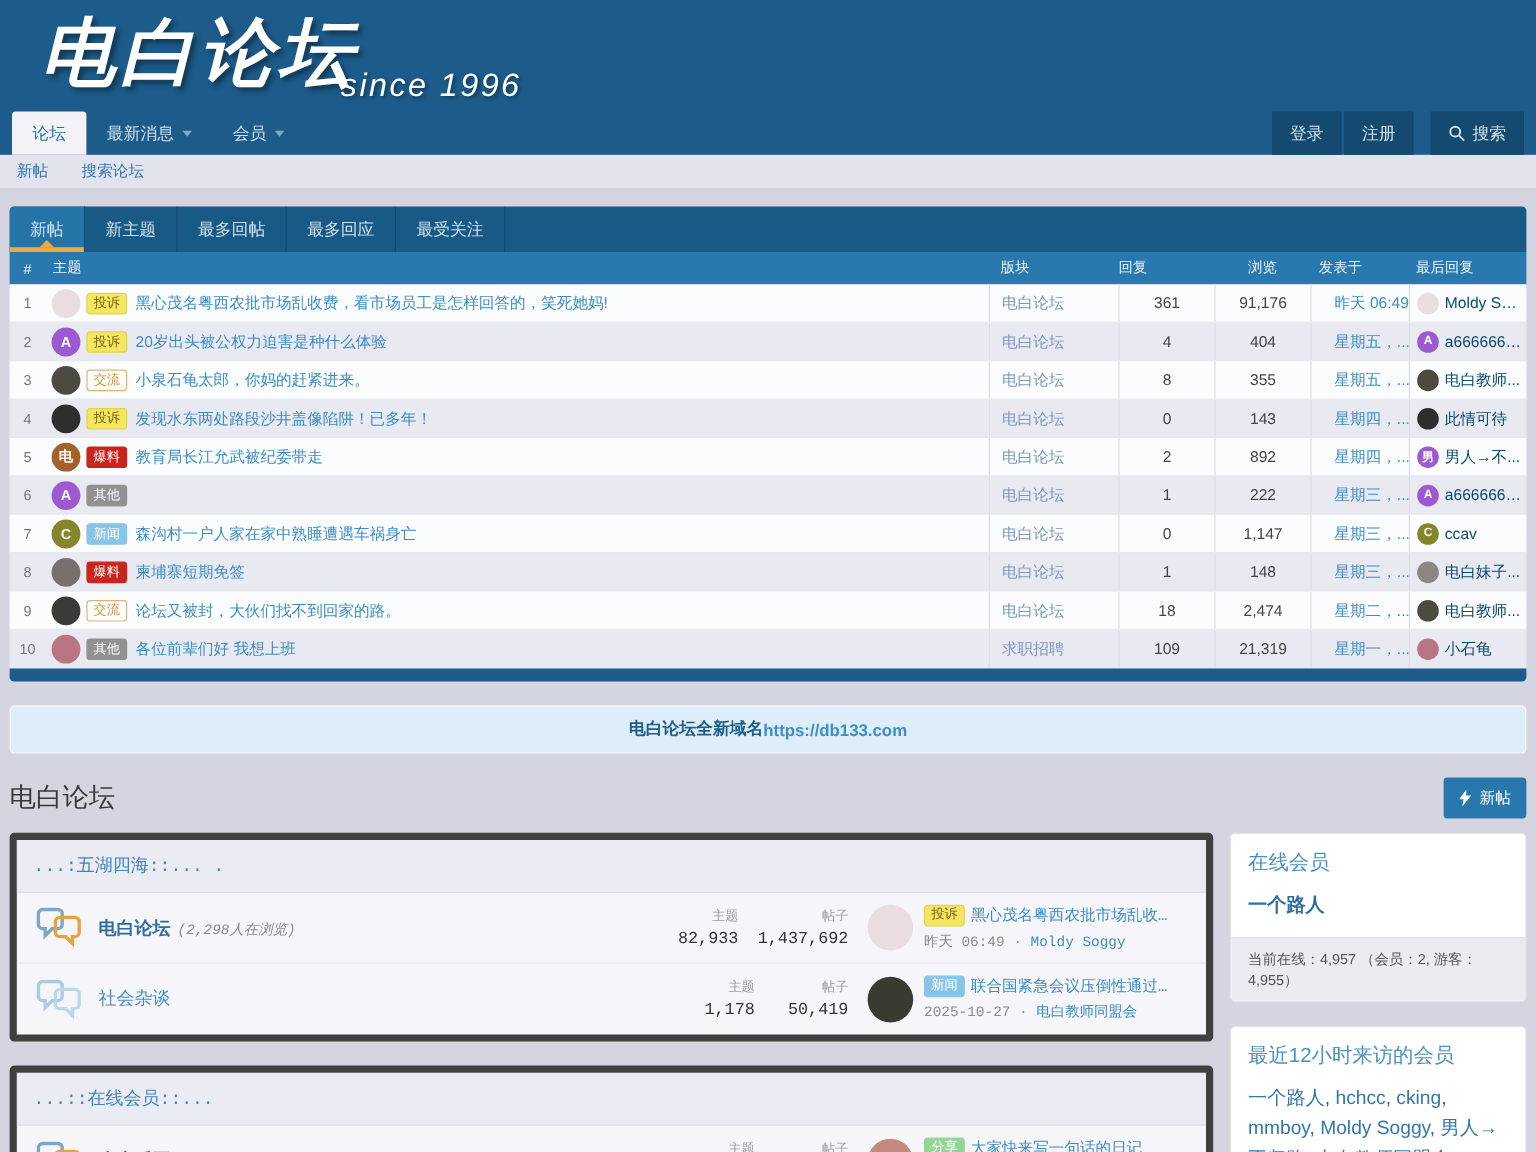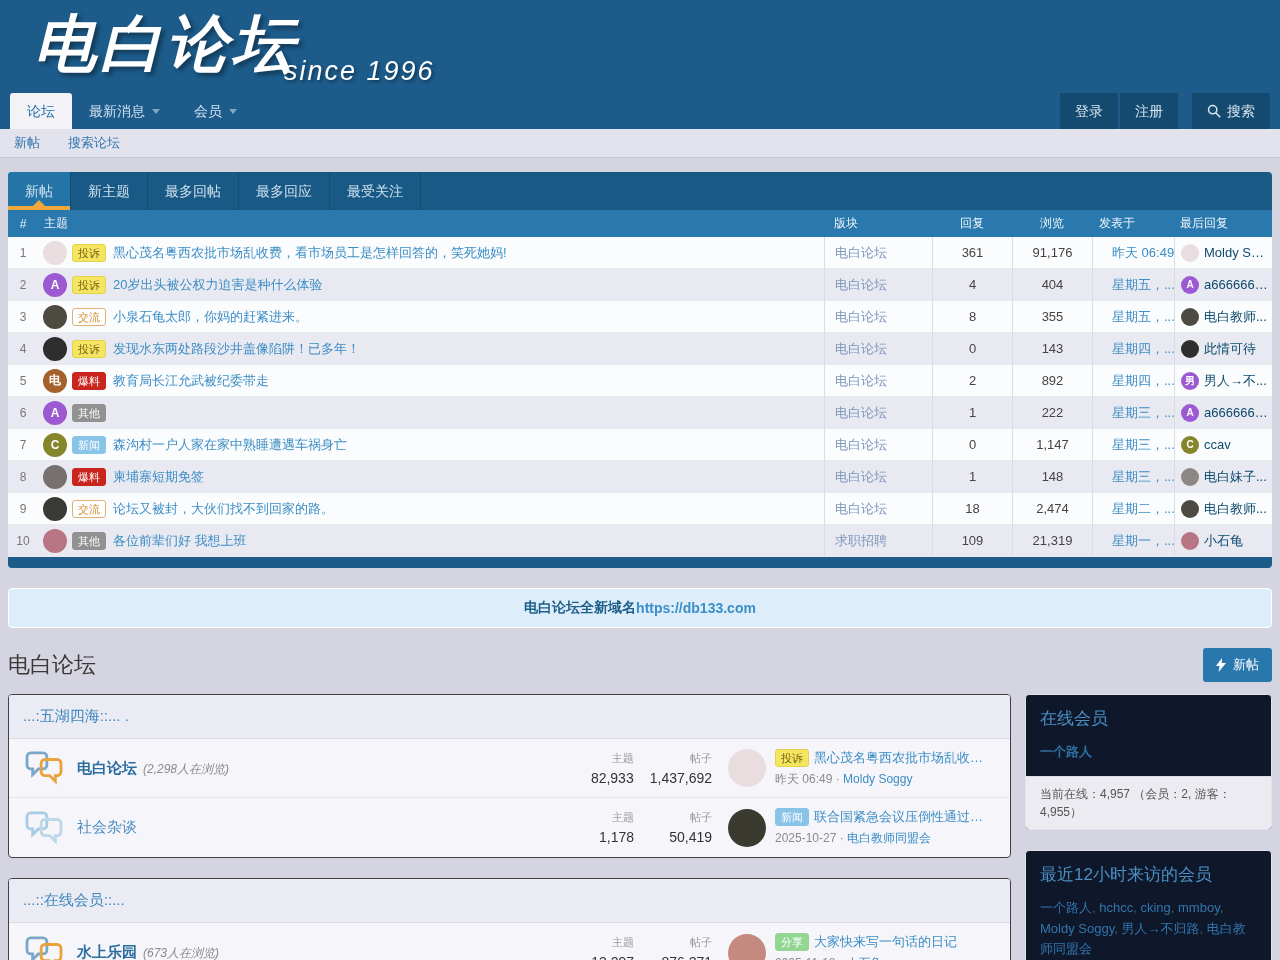--- a/index.html
+++ b/index.html
@@ -39,21 +39,21 @@
   .wtab.active::after { content:""; position:absolute; left:0; right:0; bottom:0; height:4px; background:#f3a83b; }
   .wtab.active::before { content:""; position:absolute; left:50%; margin-left:-6px; bottom:4px;
                          border-left:6px solid transparent; border-right:6px solid transparent;
                          border-bottom:6px solid #f3a83b; width:0; height:0; }
   .thead { display:flex; background:#2a79ae; color:#eef4fa; font-size:12px; height:27px; align-items:center; }
   .h-topic { flex:1; padding-left:6px; }
   .c-num { width:30px; text-align:center; flex:none; }
   .c-ava { width:34px; flex:none; display:flex; justify-content:center; }
   .c-main { flex:1; min-width:0; display:flex; align-items:center; gap:7px; padding-right:8px; }
   .c-forum { width:108px; flex:none; padding-left:10px; }
-  .c-rep { width:80px; flex:none; text-align:center; justify-content:center; }
+  .c-rep { width:80px; flex:none; text-align:left; justify-content:center; }
   .c-view { width:80px; flex:none; text-align:center; justify-content:center; }
   .c-date { width:82px; flex:none; padding-left:7px; }
   .c-last { width:98px; flex:none; display:flex; align-items:center; gap:5px; padding-right:4px; padding-left:6px; }
   .trow { display:flex; align-items:center; height:32px; background:#fbfcfe; font-size:13px;
           border-bottom:1px solid #e8e8f0; }
   .trow:nth-child(even) { background:#e9e9f2; }
   .trow .c-forum, .trow .c-rep, .trow .c-view, .trow .c-date, .trow .c-last
       { border-left:1px solid #dcdce6; height:100%; display:flex; align-items:center; }
   .trow .c-rep, .trow .c-view { color:#444; }
   .trow .c-num { color:#777; font-size:12px; }
@@ -84,21 +84,21 @@
   .page-head { margin:20px 8px 0; display:flex; align-items:center; justify-content:space-between; }
   .page-title { font-size:22px; color:#383838; font-weight:normal; }
   .newpost-btn { background:#2878ae; color:#fff; font-size:13px; padding:8px 13px; border-radius:3px;
                  display:flex; align-items:center; gap:7px; border:none; cursor:pointer; }
 
   
   .cols { margin:12px 8px 0; display:flex; gap:14px; align-items:flex-start; }
   .col-left { flex:1; min-width:0; }
   .col-right { width:247px; flex:none; }
 
-  .section { margin-bottom:20px; border-radius:4px; overflow:hidden; background:#f6f6fa; border:1px solid #404040; }
+  .section { margin-bottom:20px; border-radius:4px; overflow:hidden; background:#f6f6fa; border:6px solid #404040;font-family:Liberation Mono, monospace; }
   .sec-head { background:#ebebf3; padding:12px 14px; font-size:15px; color:#3d86bd; border-bottom:1px solid #dcdce6; }
   .forum-row { display:flex; align-items:center; padding:9px 14px; border-bottom:1px solid #e5e5ee;
                gap:12px; min-height:59px; }
   .forum-row:last-child { border-bottom:none; }
   .bubbles { width:42px; height:34px; flex:none; }
   .icon-hot .b1 { stroke:#7ba7c9; } .icon-hot .b2 { stroke:#e8a33d; }
   .icon-idle .b1 { stroke:#a9cbe4; } .icon-idle .b2 { stroke:#bdd7ea; }
   .forum-name-wrap { flex:1; min-width:0; display:flex; align-items:baseline; gap:6px; }
   .forum-name { font-size:15px; font-weight:bold; color:#2b6da0; white-space:nowrap; }
   .forum-name.read { font-weight:normal; color:#4a8cc0; }
@@ -108,23 +108,23 @@
   .stat .lbl { font-size:11px; color:#9a9a9a; }
   .stat .val { font-size:14px; color:#333; margin-top:4px; }
   .latest { width:268px; flex:none; display:flex; gap:9px; align-items:center; }
   .latest-info { min-width:0; flex:1; }
   .latest-line1 { display:flex; gap:5px; align-items:center; font-size:13px; }
   .latest-line1 a { color:#3c8dc5; white-space:nowrap; overflow:hidden; text-overflow:ellipsis; min-width:0; }
   .latest-line2 { font-size:12px; color:#8b8b8b; margin-top:4px; white-space:nowrap; overflow:hidden; }
   .latest-line2 a { color:#3c8dc5; }
 
   
-  .sb-block { background:#0f172a; border-radius:4px; margin-bottom:20px; border:1px solid #e3e3ec; overflow:hidden; }
+  .sb-block { background:#ffffff; border-radius:4px; margin-bottom:20px; border:1px solid #e3e3ec; overflow:hidden; }
   .sb-title { padding:12px 14px 9px; font-size:17px; color:#4a90c4; }
-  .sb-body { padding:3px 14px 13px; font-size:13px; line-height:1.6; }
+  .sb-body { padding:3px 14px 13px; font-size:16px; line-height:1.6; }
   .sb-foot { background:#ebebf1; border-top:1px solid #dcdce6; padding:8px 14px; font-size:12px;
              color:#555; line-height:1.5; }
   .member-strong { color:#2f6f9f; font-weight:bold; }
   .member-link { color:#3176ad; }
   .member-link:not(:last-child)::after { content:", "; color:#555; font-weight:normal; }
 </style>
 </head>
 <body>
 
 <div class="site-header">

